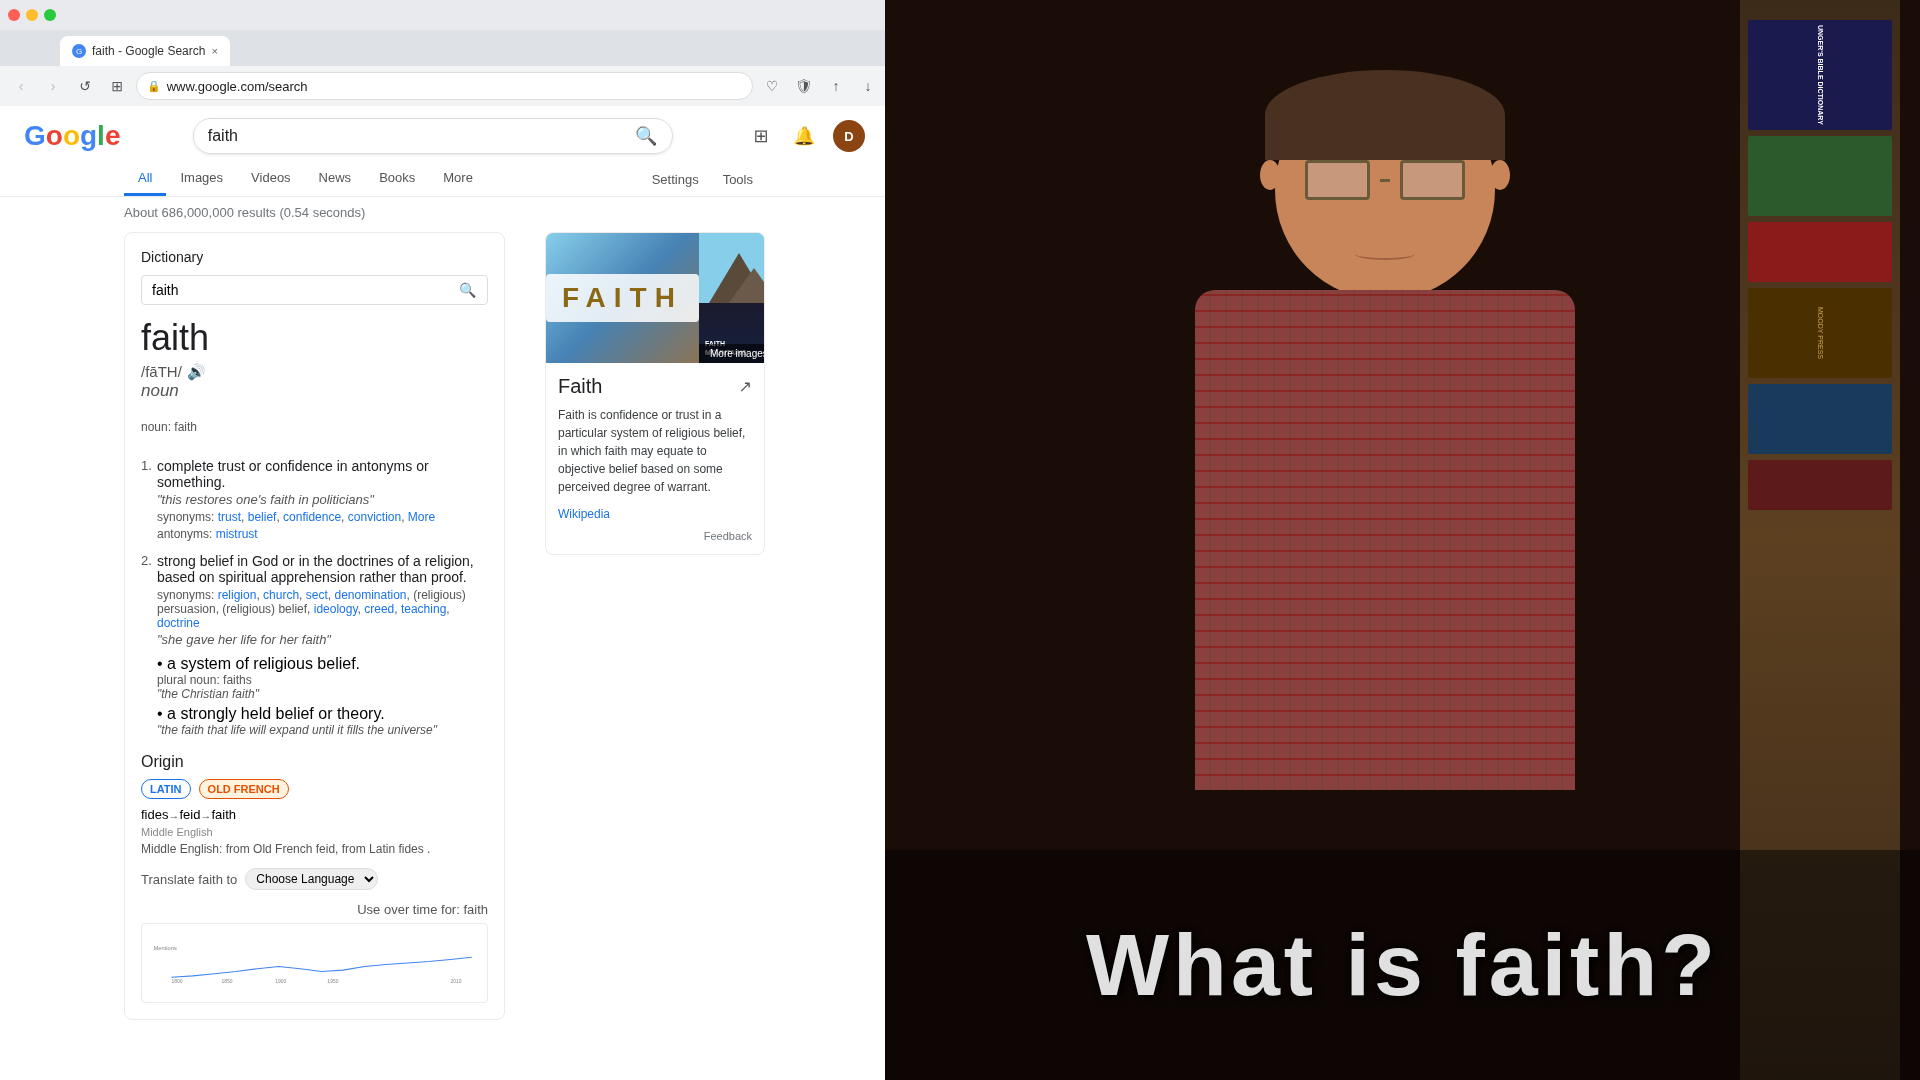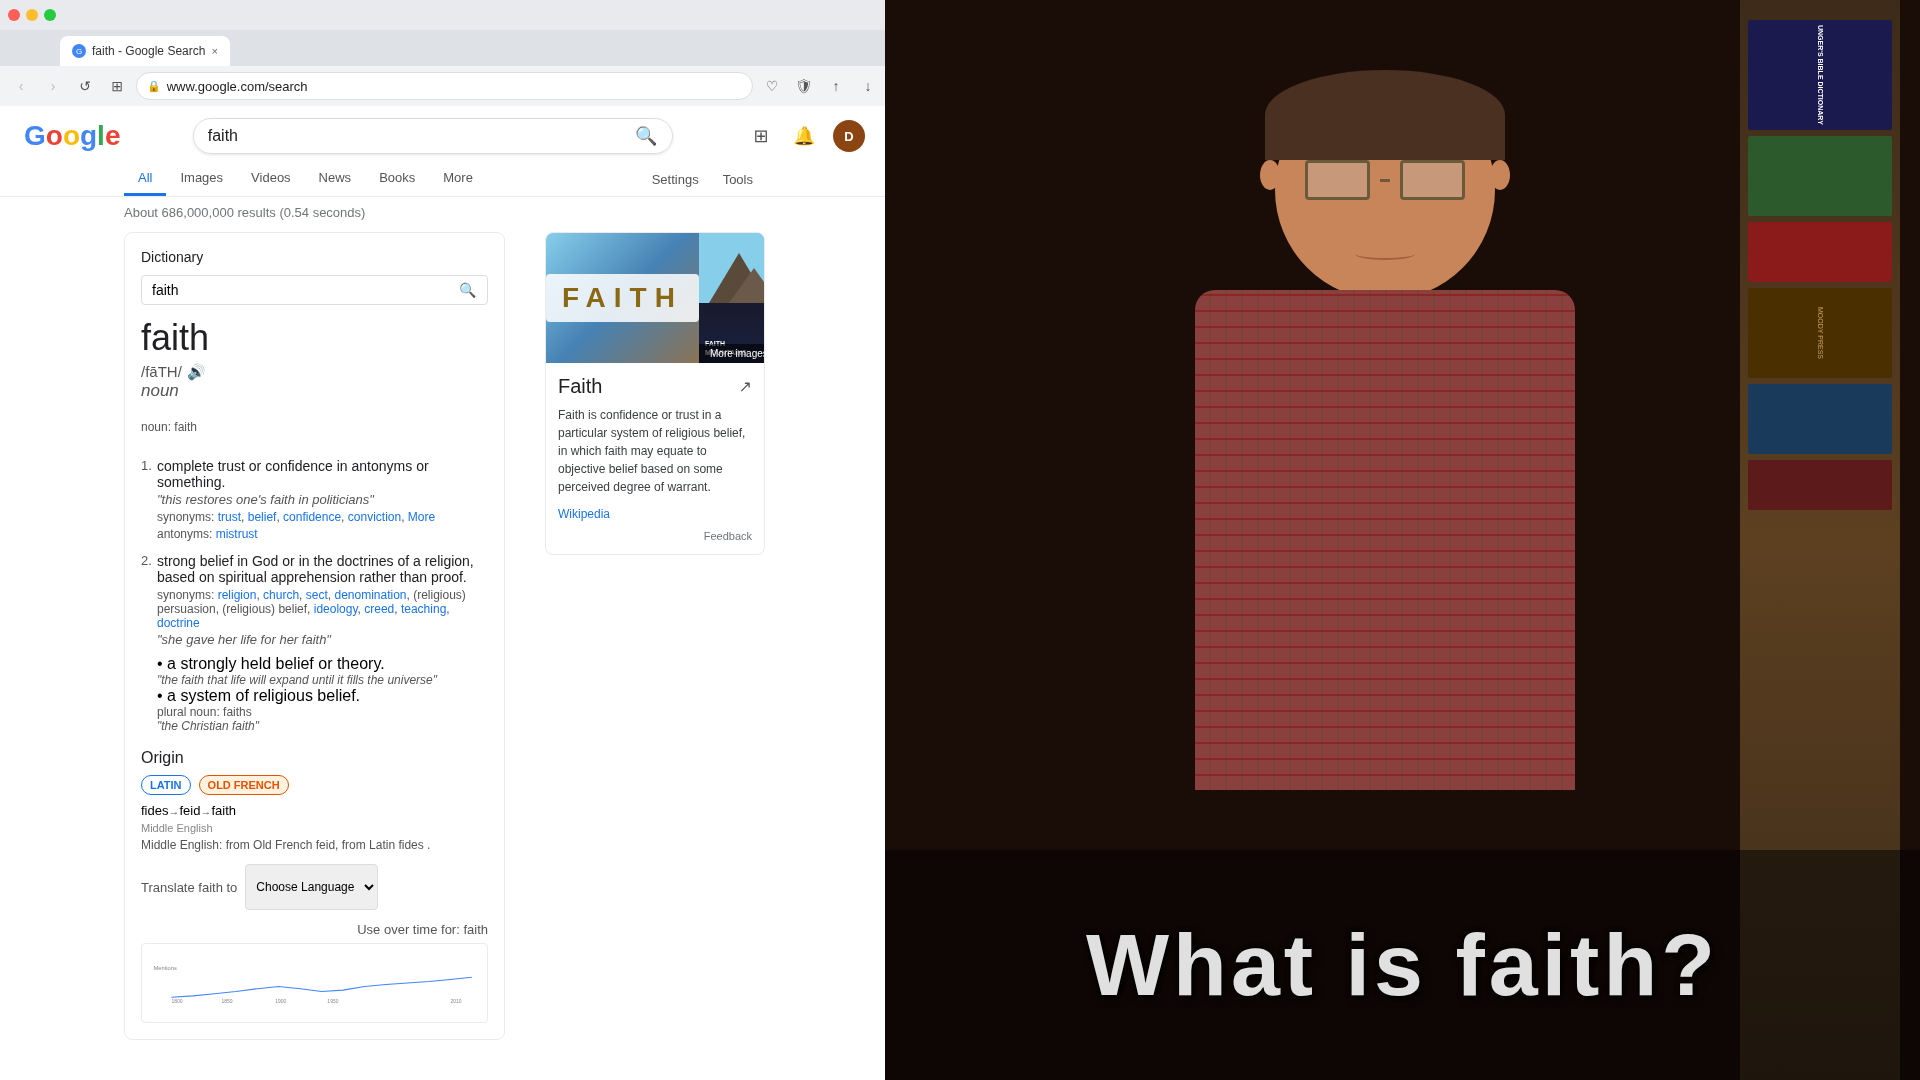--- a/index.html
+++ b/index.html
@@ -230,28 +230,28 @@
                 <a class="syn-link">denomination</a>, 
                 <span>(religious) persuasion, (religious) belief, </span>
                 <a class="syn-link">ideology</a>, 
                 <a class="syn-link">creed</a>, 
                 <a class="syn-link">teaching</a>, 
                 <a class="syn-link">doctrine</a>
               </div>
               <div class="def-example">"she gave her life for her faith"</div>
 
               <div style="margin-top: 8px;">
-                <div>
-                  <span>• a strongly held belief or theory.</span>
-                  <div style="font-size: 12px; color: #555; font-style: italic;">"the faith that life will expand until it fills the universe"</div>
-                </div>
                 <div style="margin-bottom: 4px;">
                   <span>• a system of religious belief.</span>
                   <div style="font-size: 12px; color: #555;">plural noun: faiths</div>
                   <div style="font-size: 12px; color: #555; font-style: italic;">"the Christian faith"</div>
+                </div>
+                <div>
+                  <span>• a strongly held belief or theory.</span>
+                  <div style="font-size: 12px; color: #555; font-style: italic;">"the faith that life will expand until it fills the universe"</div>
                 </div>
               </div>
             </div>
           </div>
 
           <div>
             <div class="section-title">Origin</div>
             <div class="origin-tags">
               <span class="origin-tag tag-blue">LATIN</span>
               <span class="origin-tag tag-orange">OLD FRENCH</span>
@@ -262,21 +262,21 @@
               <span class="etym-word">feid</span>
               <span class="etym-arrow">→</span>
               <span class="etym-word">faith</span>
             </div>
             <div class="etym-label">Middle English</div>
             <div style="font-size: 12px; color: #555; margin-top: 4px;">Middle English: from Old French feid, from Latin fides .</div>
           </div>
 
           <div style="margin-top: 12px; display: flex; align-items: center; gap: 8px; font-size: 13px; color: #555;">
             <span>Translate faith to</span>
-            <select style="font-size: 12px; border: 1px solid #ddd; border-radius: 4px; padding: 14px 6px;">
+            <select style="font-size: 12px; border: 1px solid #ddd; border-radius: 11px; padding: 2px 6px;">
               <option>Choose Language</option>
             </select>
           </div>
 
           <div style="margin-top: 12px; text-align: right;">
             <div style="font-size: 13px; color: #555; margin-bottom: 6px;">Use over time for: faith</div>
             <div class="chart-container">
               <svg class="chart-svg" viewBox="0 0 460 60">
 
                 <text x="5" y="12" font-size="8" fill="#888">Mentions</text>

